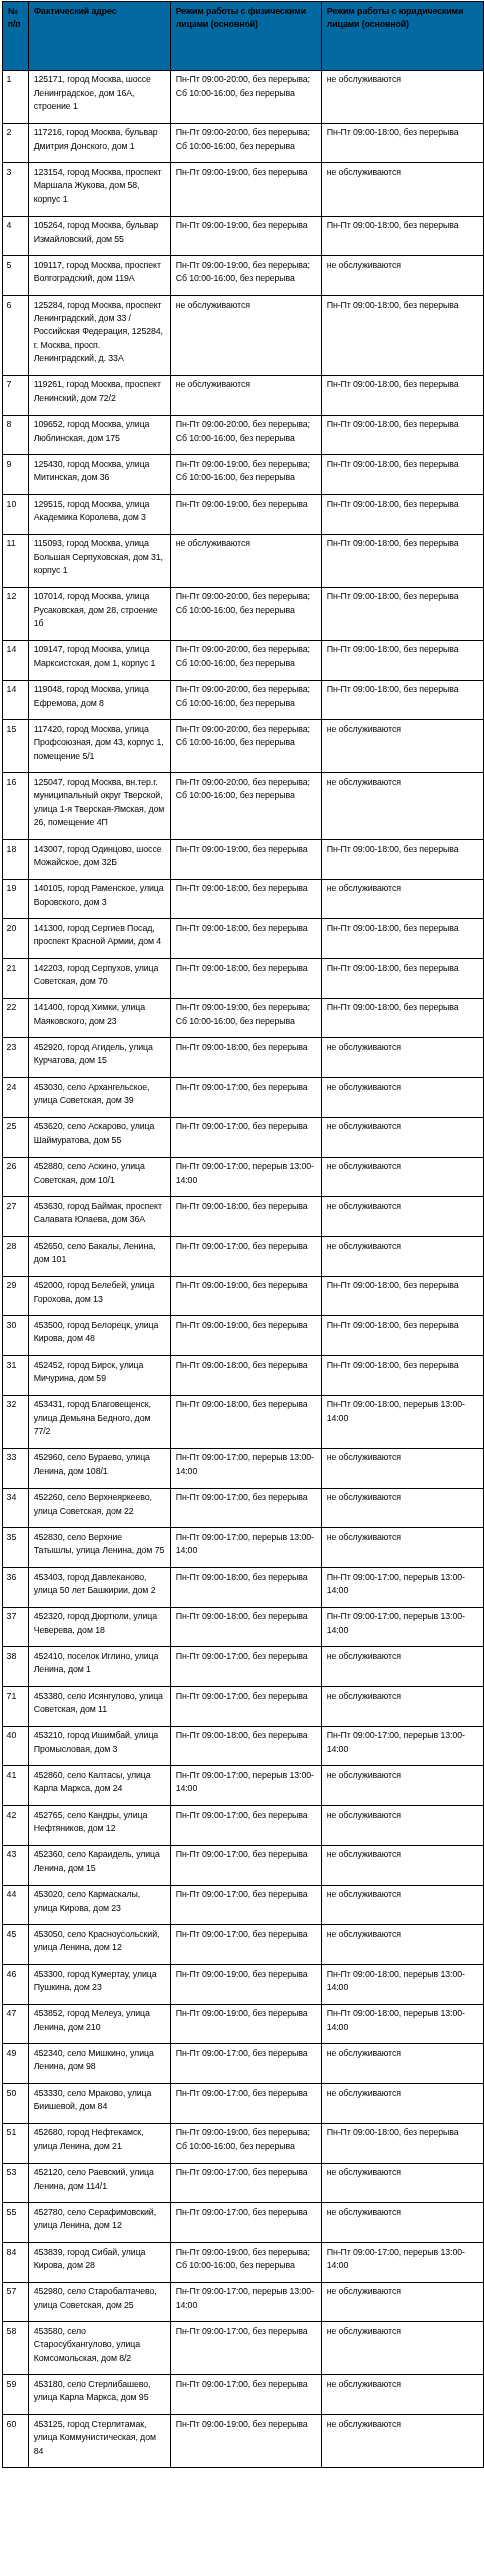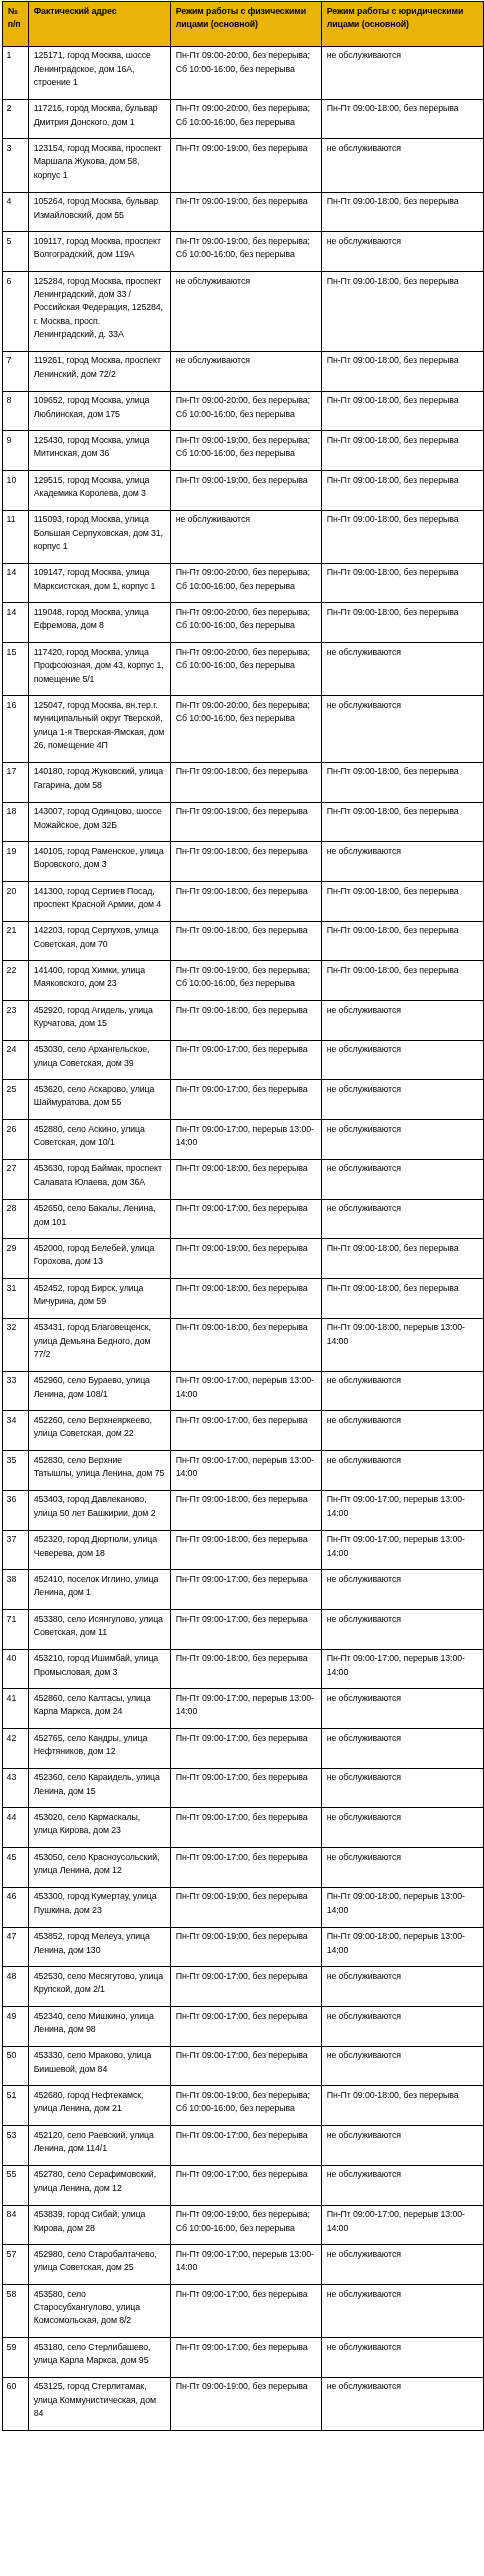--- a/index.html
+++ b/index.html
@@ -28,24 +28,24 @@
     border: 0.5px solid #000000;
     vertical-align: top;
     text-align: left;
     font-size: 8.8px;
     line-height: 13.4px;
     padding: 2.6px 5.2px 9.3px 5.2px;
     word-wrap: break-word;
     letter-spacing: -0.1px;
   }
   table.branches thead th {
-    background: #eab308;
+    background: #0369a1;
     font-weight: bold;
     height: 36px;
-    padding-bottom: 5px;
+    padding-bottom: 29px;
   }
   table.branches tbody td.num-cell {
     padding-left: 4.1px;
   }
   table.branches {
     border: 1px solid #000000;
   }
 </style>
 </head>
 <body>
@@ -127,20 +127,26 @@
           <td>Пн-Пт 09:00-19:00, без перерыва</td>
           <td>Пн-Пт 09:00-18:00, без перерыва</td>
         </tr>
         <tr>
           <td class="num-cell">11</td>
           <td>115093, город Москва, улица Большая Серпуховская, дом 31, корпус 1</td>
           <td>не обслуживаются</td>
           <td>Пн-Пт 09:00-18:00, без перерыва</td>
         </tr>
         <tr>
+          <td class="num-cell">12</td>
+          <td>107014, город Москва, улица Русаковская, дом 28, строение 1б</td>
+          <td>Пн-Пт 09:00-20:00, без перерыва; Сб 10:00-16:00, без перерыва</td>
+          <td>Пн-Пт 09:00-18:00, без перерыва</td>
+        </tr>
+        <tr>
           <td class="num-cell">14</td>
           <td>109147, город Москва, улица Марксистская, дом 1, корпус 1</td>
           <td>Пн-Пт 09:00-20:00, без перерыва; Сб 10:00-16:00, без перерыва</td>
           <td>Пн-Пт 09:00-18:00, без перерыва</td>
         </tr>
         <tr>
           <td class="num-cell">14</td>
           <td>119048, город Москва, улица Ефремова, дом 8</td>
           <td>Пн-Пт 09:00-20:00, без перерыва; Сб 10:00-16:00, без перерыва</td>
           <td>Пн-Пт 09:00-18:00, без перерыва</td>
@@ -149,26 +155,20 @@
           <td class="num-cell">15</td>
           <td>117420, город Москва, улица Профсоюзная, дом 43, корпус 1, помещение 5/1</td>
           <td>Пн-Пт 09:00-20:00, без перерыва; Сб 10:00-16:00, без перерыва</td>
           <td>не обслуживаются</td>
         </tr>
         <tr>
           <td class="num-cell">16</td>
           <td>125047, город Москва, вн.тер.г. муниципальный округ Тверской, улица 1-я Тверская-Ямская, дом 26, помещение 4П</td>
           <td>Пн-Пт 09:00-20:00, без перерыва; Сб 10:00-16:00, без перерыва</td>
           <td>не обслуживаются</td>
-        </tr>
-        <tr>
-          <td class="num-cell">17</td>
-          <td>140180, город Жуковский, улица Гагарина, дом 58</td>
-          <td>Пн-Пт 09:00-18:00, без перерыва</td>
-          <td>Пн-Пт 09:00-18:00, без перерыва</td>
         </tr>
         <tr>
           <td class="num-cell">18</td>
           <td>143007, город Одинцово, шоссе Можайское, дом 32Б</td>
           <td>Пн-Пт 09:00-19:00, без перерыва</td>
           <td>Пн-Пт 09:00-18:00, без перерыва</td>
         </tr>
         <tr>
           <td class="num-cell">19</td>
           <td>140105, город Раменское, улица Воровского, дом 3</td>
@@ -229,20 +229,26 @@
           <td>Пн-Пт 09:00-17:00, без перерыва</td>
           <td>не обслуживаются</td>
         </tr>
         <tr>
           <td class="num-cell">29</td>
           <td>452000, город Белебей, улица Горохова, дом 13</td>
           <td>Пн-Пт 09:00-19:00, без перерыва</td>
           <td>Пн-Пт 09:00-18:00, без перерыва</td>
         </tr>
         <tr>
+          <td class="num-cell">30</td>
+          <td>453500, город Белорецк, улица Кирова, дом 48</td>
+          <td>Пн-Пт 09:00-19:00, без перерыва</td>
+          <td>Пн-Пт 09:00-18:00, без перерыва</td>
+        </tr>
+        <tr>
           <td class="num-cell">31</td>
           <td>452452, город Бирск, улица Мичурина, дом 59</td>
           <td>Пн-Пт 09:00-18:00, без перерыва</td>
           <td>Пн-Пт 09:00-18:00, без перерыва</td>
         </tr>
         <tr>
           <td class="num-cell">32</td>
           <td>453431, город Благовещенск, улица Демьяна Бедного, дом 77/2</td>
           <td>Пн-Пт 09:00-18:00, без перерыва</td>
           <td>Пн-Пт 09:00-18:00, перерыв 13:00-14:00</td>
@@ -326,29 +332,23 @@
           <td>не обслуживаются</td>
         </tr>
         <tr>
           <td class="num-cell">46</td>
           <td>453300, город Кумертау, улица Пушкина, дом 23</td>
           <td>Пн-Пт 09:00-19:00, без перерыва</td>
           <td>Пн-Пт 09:00-18:00, перерыв 13:00-14:00</td>
         </tr>
         <tr>
           <td class="num-cell">47</td>
-          <td>453852, город Мелеуз, улица Ленина, дом 130</td>
+          <td>453852, город Мелеуз, улица Ленина, дом 210</td>
           <td>Пн-Пт 09:00-19:00, без перерыва</td>
           <td>Пн-Пт 09:00-18:00, перерыв 13:00-14:00</td>
-        </tr>
-        <tr>
-          <td class="num-cell">48</td>
-          <td>452530, село Месягутово, улица Крупской, дом 2/1</td>
-          <td>Пн-Пт 09:00-17:00, без перерыва</td>
-          <td>не обслуживаются</td>
         </tr>
         <tr>
           <td class="num-cell">49</td>
           <td>452340, село Мишкино, улица Ленина, дом 98</td>
           <td>Пн-Пт 09:00-17:00, без перерыва</td>
           <td>не обслуживаются</td>
         </tr>
         <tr>
           <td class="num-cell">50</td>
           <td>453330, село Мраково, улица Биишевой, дом 84</td>

